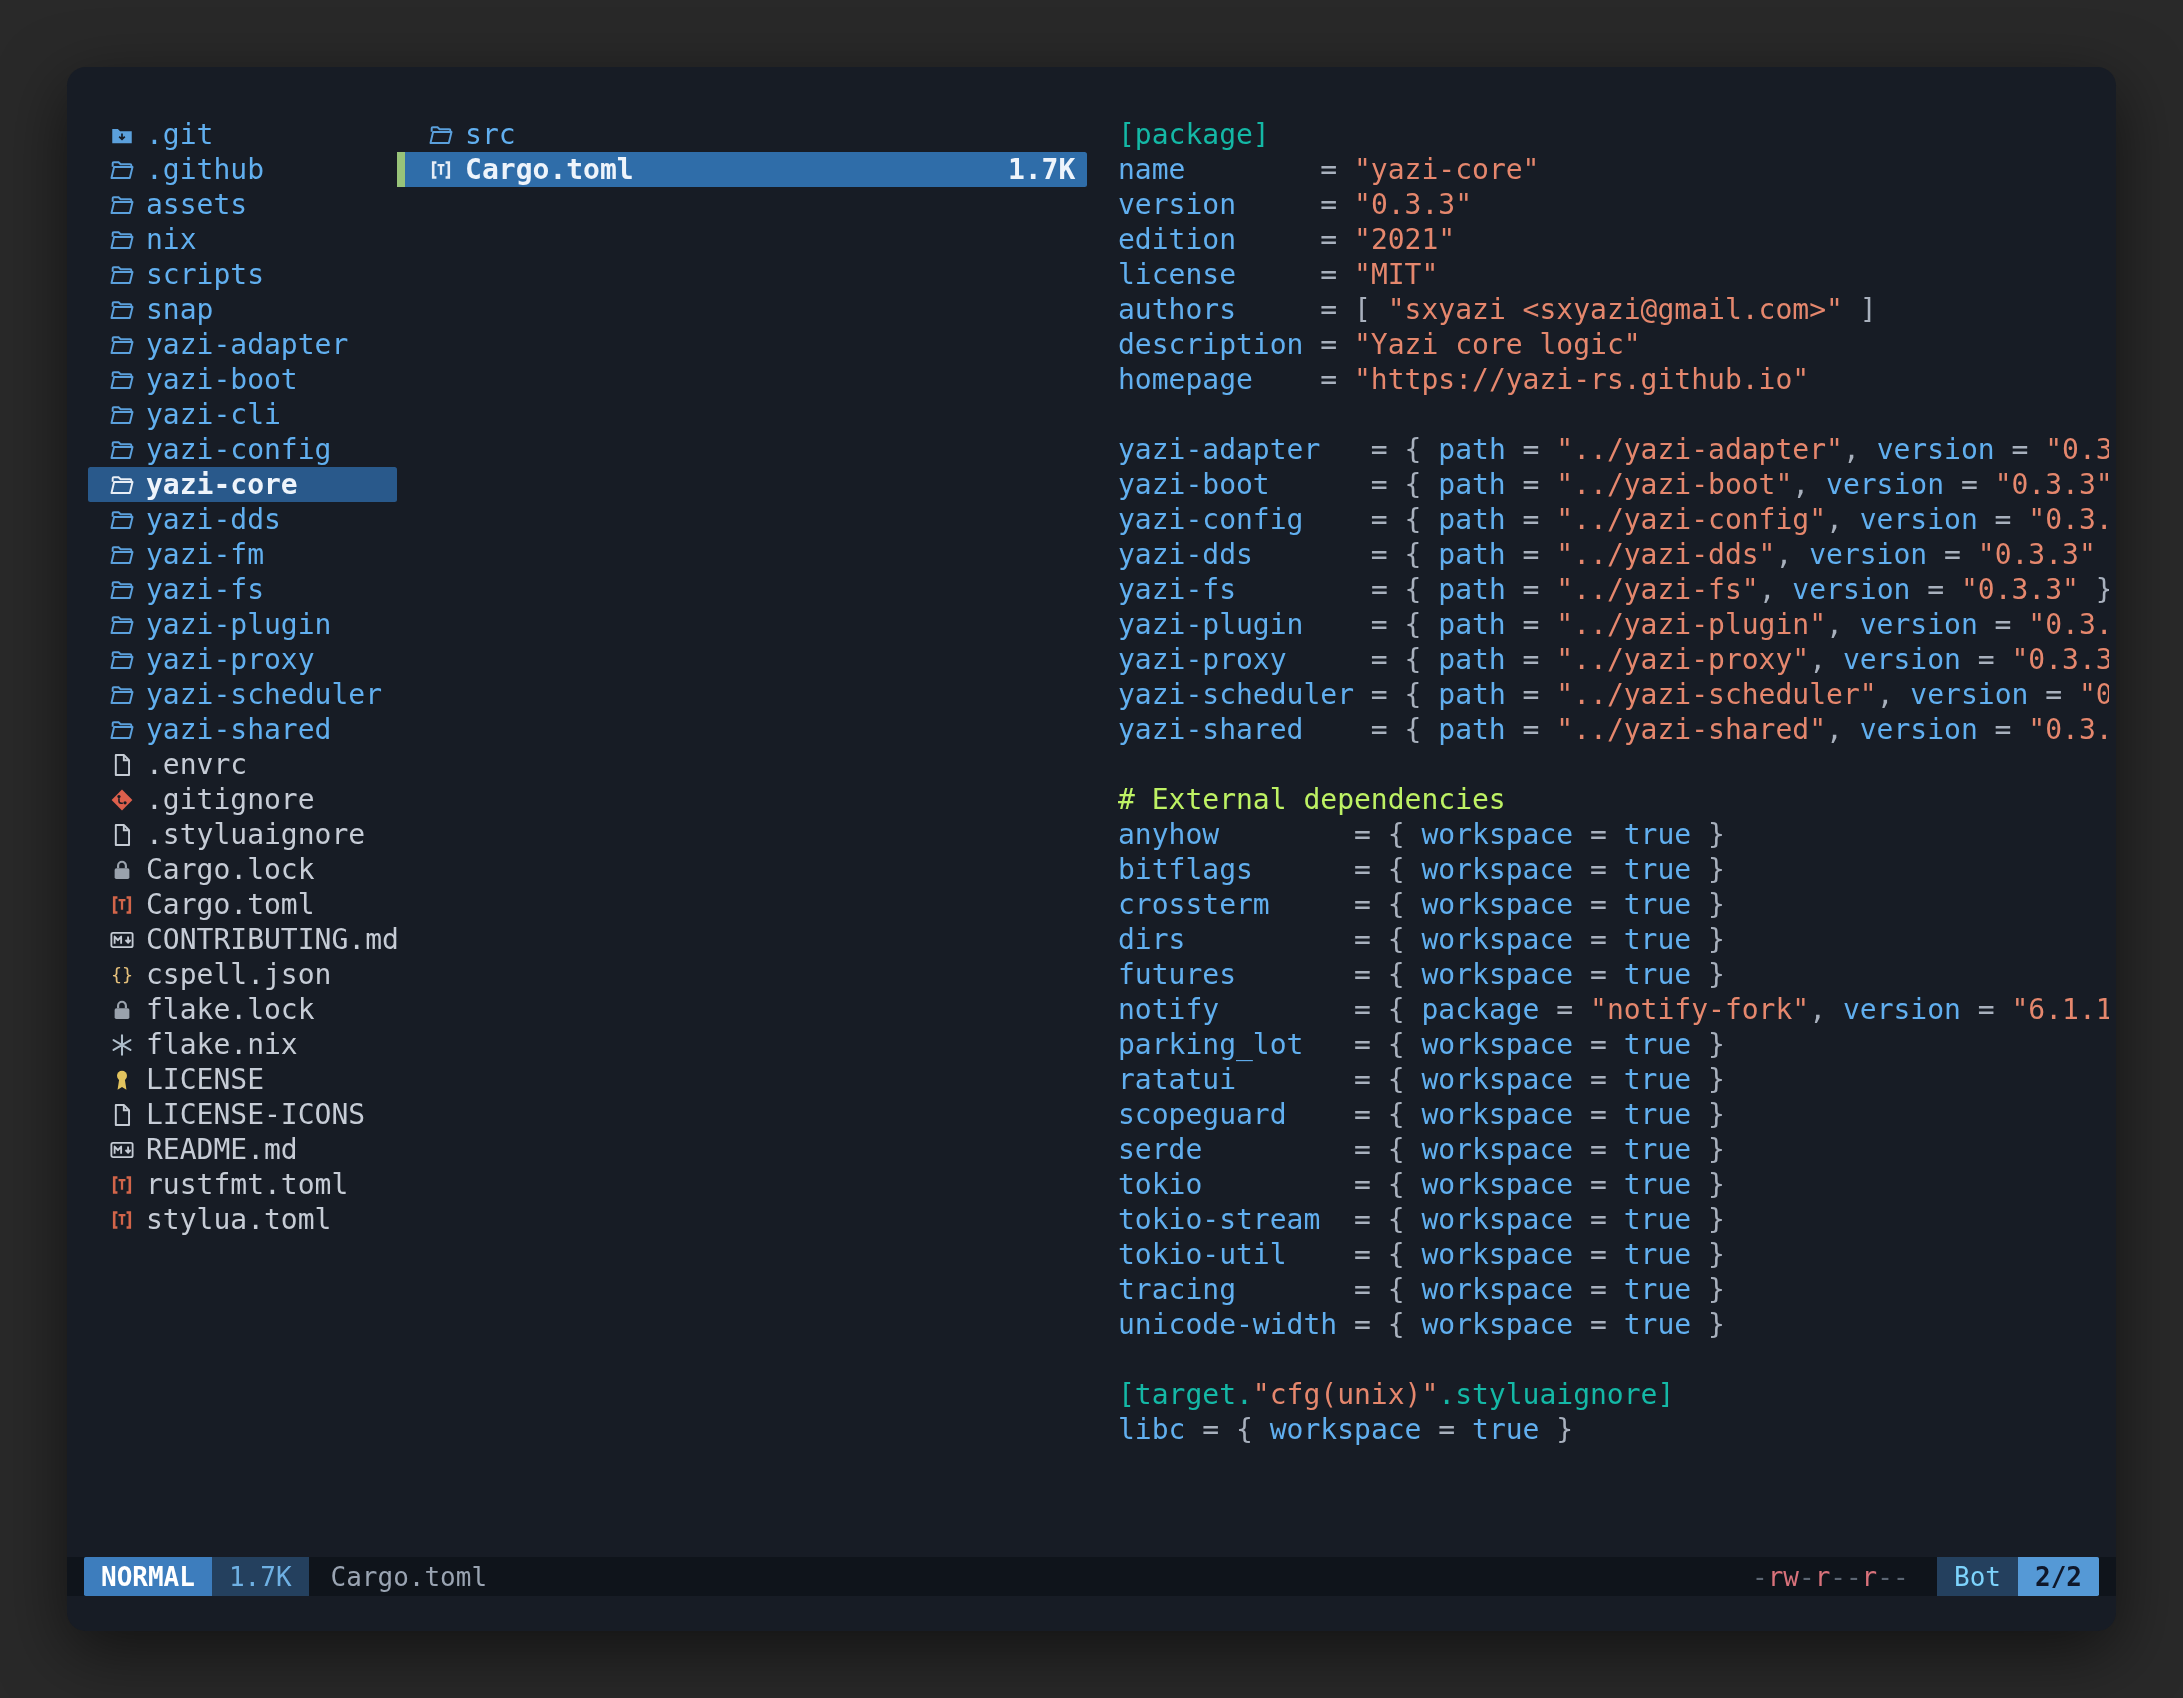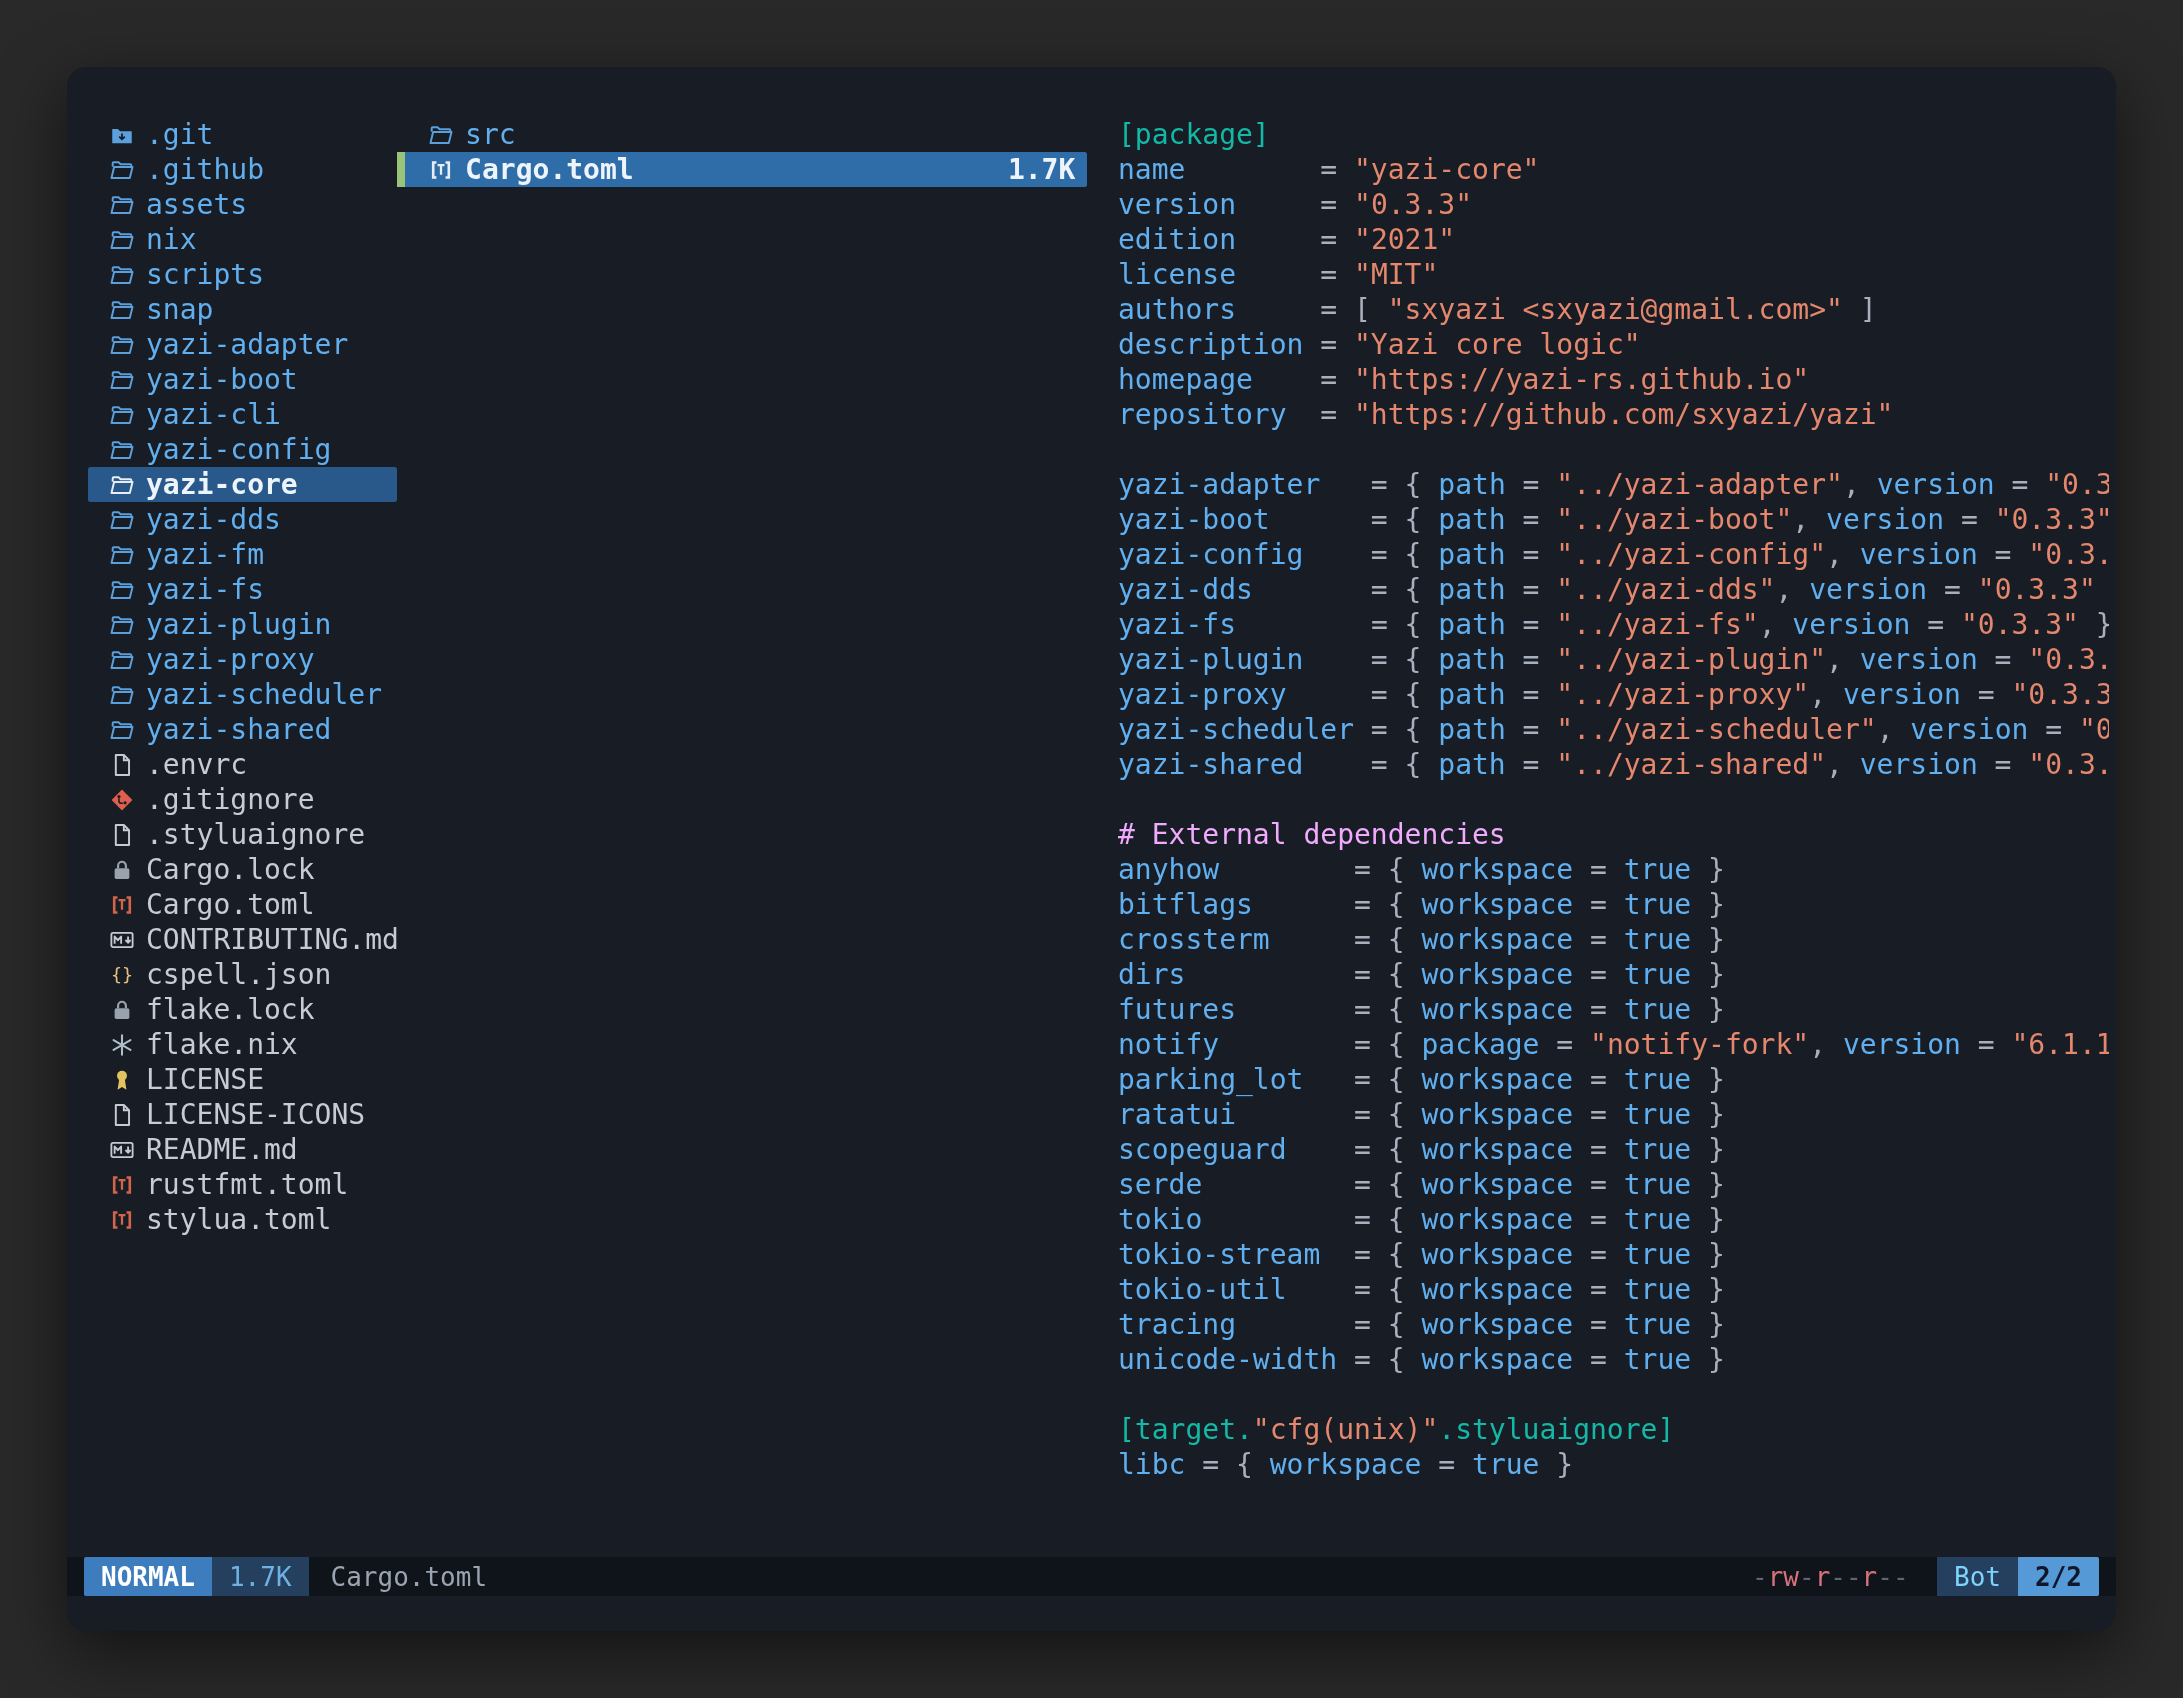--- a/index.html
+++ b/index.html
@@ -38,21 +38,21 @@
   .ic-markdown{color:#c5cbd4}
   .ic-braces{color:#e5c07b}
   .ic-nix{color:#aebdca}
   .ic-license{color:#e2c35e}
 
   .pline{height:35px;line-height:35px;white-space:pre;overflow:hidden}
   .sg-k{color:#61afef}
   .sg-p{color:#a8b0bd}
   .sg-h{color:#14b8a6}
   .sg-s{color:#e5876d}
-  .sg-c{color:#f0abfc}
+  .sg-c{color:#bef264}
   .sg-b{color:#61afef}
 
   .statusbar{flex:none;height:39px;background:#0f141b;display:flex;align-items:stretch;
     font-size:26px;padding:0 17px;margin-top:12px}
   .chip{display:flex;align-items:center;padding:0 17px;white-space:pre}
   .chip.mode{background:#3d7dbd;color:#ffffff;font-weight:bold;border-radius:1.7px 0 0 1.7px}
   .chip.size{background:#24405e;color:#6fb1e4}
   .fname{display:flex;align-items:center;color:#9aa4b2;margin-left:22px}
   .spacer{flex:1}
   .perm{display:flex;align-items:center;margin-right:28.5px;white-space:pre}
@@ -385,21 +385,20 @@
       </div>
     <div class="pane pane-preview" id="preview-pane">
         <div class="pline"><span class="sg-h">[package]</span></div>
         <div class="pline"><span class="sg-k">name</span><span class="sg-p">        = </span><span class="sg-s">"yazi-core"</span></div>
         <div class="pline"><span class="sg-k">version</span><span class="sg-p">     = </span><span class="sg-s">"0.3.3"</span></div>
         <div class="pline"><span class="sg-k">edition</span><span class="sg-p">     = </span><span class="sg-s">"2021"</span></div>
         <div class="pline"><span class="sg-k">license</span><span class="sg-p">     = </span><span class="sg-s">"MIT"</span></div>
         <div class="pline"><span class="sg-k">authors</span><span class="sg-p">     = [ </span><span class="sg-s">"sxyazi &lt;sxyazi@gmail.com&gt;"</span><span class="sg-p"> ]</span></div>
         <div class="pline"><span class="sg-k">description</span><span class="sg-p"> = </span><span class="sg-s">"Yazi core logic"</span></div>
         <div class="pline"><span class="sg-k">homepage</span><span class="sg-p">    = </span><span class="sg-s">"https://yazi-rs.github.io"</span></div>
-        <div class="pline"><span class="sg-k">repository</span><span class="sg-p">  = </span><span class="sg-s">"https://github.com/sxyazi/yazi"</span></div>
         <div class="pline"> </div>
         <div class="pline"><span class="sg-k">yazi-adapter</span><span class="sg-p">   = { </span><span class="sg-k">path</span><span class="sg-p"> = </span><span class="sg-s">"../yazi-adapter"</span><span class="sg-p">, </span><span class="sg-k">version</span><span class="sg-p"> = </span><span class="sg-s">"0.3</span></div>
         <div class="pline"><span class="sg-k">yazi-boot</span><span class="sg-p">      = { </span><span class="sg-k">path</span><span class="sg-p"> = </span><span class="sg-s">"../yazi-boot"</span><span class="sg-p">, </span><span class="sg-k">version</span><span class="sg-p"> = </span><span class="sg-s">"0.3.3"</span></div>
         <div class="pline"><span class="sg-k">yazi-config</span><span class="sg-p">    = { </span><span class="sg-k">path</span><span class="sg-p"> = </span><span class="sg-s">"../yazi-config"</span><span class="sg-p">, </span><span class="sg-k">version</span><span class="sg-p"> = </span><span class="sg-s">"0.3.</span></div>
         <div class="pline"><span class="sg-k">yazi-dds</span><span class="sg-p">       = { </span><span class="sg-k">path</span><span class="sg-p"> = </span><span class="sg-s">"../yazi-dds"</span><span class="sg-p">, </span><span class="sg-k">version</span><span class="sg-p"> = </span><span class="sg-s">"0.3.3"</span></div>
         <div class="pline"><span class="sg-k">yazi-fs</span><span class="sg-p">        = { </span><span class="sg-k">path</span><span class="sg-p"> = </span><span class="sg-s">"../yazi-fs"</span><span class="sg-p">, </span><span class="sg-k">version</span><span class="sg-p"> = </span><span class="sg-s">"0.3.3"</span><span class="sg-p"> }</span></div>
         <div class="pline"><span class="sg-k">yazi-plugin</span><span class="sg-p">    = { </span><span class="sg-k">path</span><span class="sg-p"> = </span><span class="sg-s">"../yazi-plugin"</span><span class="sg-p">, </span><span class="sg-k">version</span><span class="sg-p"> = </span><span class="sg-s">"0.3.</span></div>
         <div class="pline"><span class="sg-k">yazi-proxy</span><span class="sg-p">     = { </span><span class="sg-k">path</span><span class="sg-p"> = </span><span class="sg-s">"../yazi-proxy"</span><span class="sg-p">, </span><span class="sg-k">version</span><span class="sg-p"> = </span><span class="sg-s">"0.3.3</span></div>
         <div class="pline"><span class="sg-k">yazi-scheduler</span><span class="sg-p"> = { </span><span class="sg-k">path</span><span class="sg-p"> = </span><span class="sg-s">"../yazi-scheduler"</span><span class="sg-p">, </span><span class="sg-k">version</span><span class="sg-p"> = </span><span class="sg-s">"0</span></div>
         <div class="pline"><span class="sg-k">yazi-shared</span><span class="sg-p">    = { </span><span class="sg-k">path</span><span class="sg-p"> = </span><span class="sg-s">"../yazi-shared"</span><span class="sg-p">, </span><span class="sg-k">version</span><span class="sg-p"> = </span><span class="sg-s">"0.3.</span></div>

